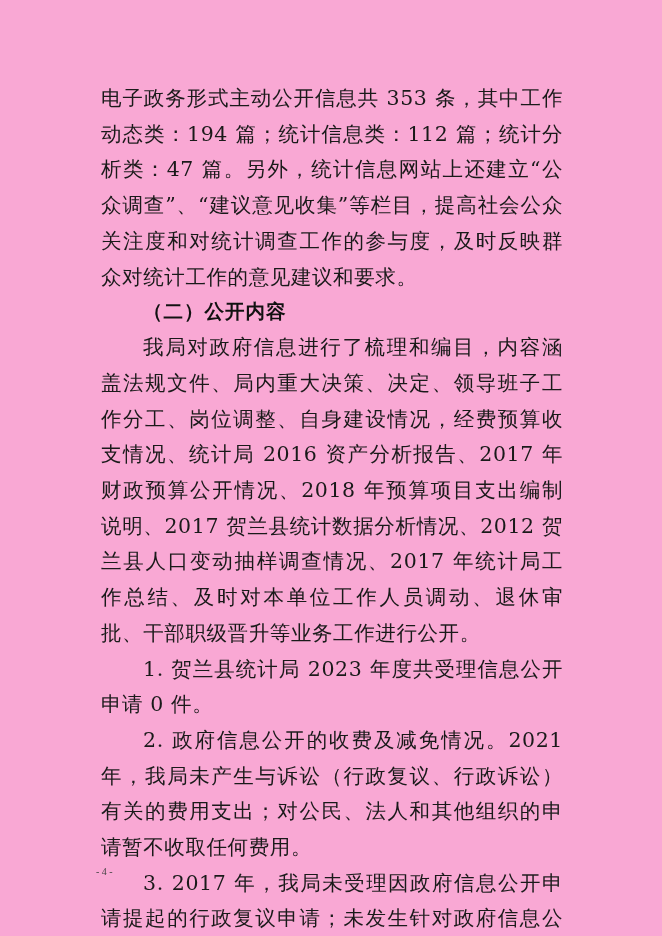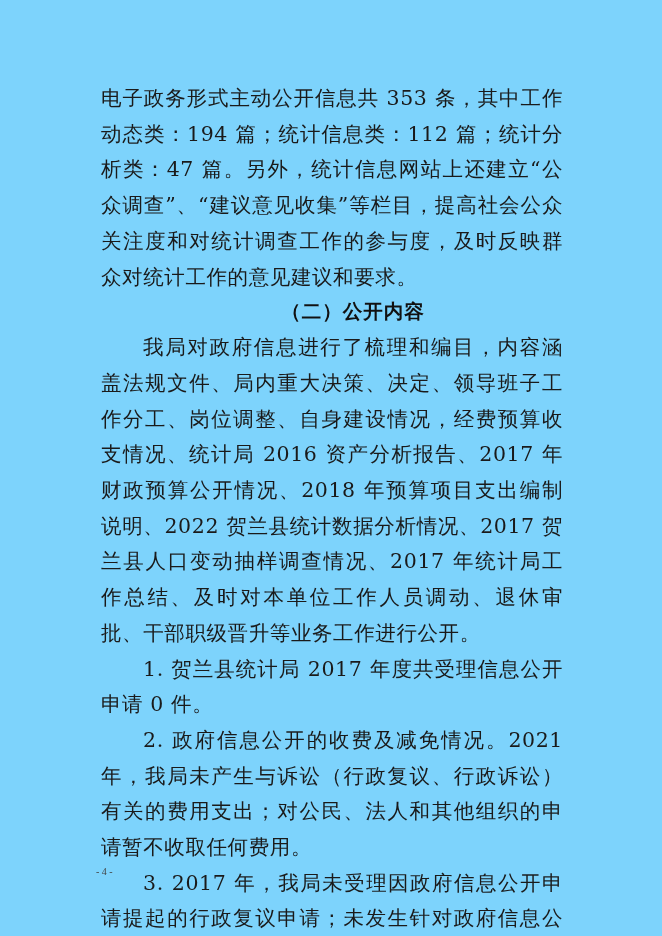--- a/index.html
+++ b/index.html
@@ -1,49 +1,49 @@
 <!DOCTYPE html>
 <html><head>
   <meta charset="utf-8">
   <style>
     html, body { margin: 0; padding: 0; background: #ffffff; }
     body { width: 662px; height: 936px; position: relative; overflow: hidden; }
     .page {
-      position: absolute; left: 0; top: 0; width: 662px; height: 936px; background: #7dd3fc;
+      position: absolute; left: 0; top: 0; width: 662px; height: 936px; background: #f9a8d4;
     }
     .content {
       position: absolute; left: 101px; top: 81px; width: 462px;
       font-family: "DejaVu Serif", "Liberation Serif", serif;
       font-size: 20.5px;
       color: #1a1a1a;
       letter-spacing: 0.6px;
     }
     .para {
       margin: 0; line-height: 35.7px; text-align: justify; text-align-last: left;
       word-break: break-all;
     }
     .para.indent { text-indent: 42px; }
     .heading {
       margin: 0; line-height: 32px; padding-left: 42px; font-weight: bold;
       font-family: "DejaVu Sans", "Liberation Sans", sans-serif;
       font-size: 19.5px; letter-spacing: 1px; color: #111;
-      padding-top: 1px; padding-bottom: 2px; text-align: center;
+      padding-top: 1px; padding-bottom: 2px;
     }
     .page-number {
       position: absolute; left: 96px; top: 866px;
       font-family: "Liberation Serif", serif; font-size: 10px; color: #444;
     }
   </style>
 </head>
 <body>
 
 <div class="page">
   <div class="content">
     <p class="para">电子政务形式主动公开信息共 353 条，其中工作动态类：194 篇；统计信息类：112 篇；统计分析类：47 篇。另外，统计信息网站上还建立“公众调查”、“建议意见收集”等栏目，提高社会公众关注度和对统计调查工作的参与度，及时反映群众对统计工作的意见建议和要求。</p>
     <p class="heading">（二）公开内容</p>
-    <p class="para indent">我局对政府信息进行了梳理和编目，内容涵盖法规文件、局内重大决策、决定、领导班子工作分工、岗位调整、自身建设情况，经费预算收支情况、统计局 2016 资产分析报告、2017 年财政预算公开情况、2018 年预算项目支出编制说明、2022 贺兰县统计数据分析情况、2017 贺兰县人口变动抽样调查情况、2017 年统计局工作总结、及时对本单位工作人员调动、退休审批、干部职级晋升等业务工作进行公开。</p>
-    <p class="para indent">1. 贺兰县统计局  2017 年度共受理信息公开申请 0 件。</p>
+    <p class="para indent">我局对政府信息进行了梳理和编目，内容涵盖法规文件、局内重大决策、决定、领导班子工作分工、岗位调整、自身建设情况，经费预算收支情况、统计局 2016 资产分析报告、2017 年财政预算公开情况、2018 年预算项目支出编制说明、2017 贺兰县统计数据分析情况、2012 贺兰县人口变动抽样调查情况、2017 年统计局工作总结、及时对本单位工作人员调动、退休审批、干部职级晋升等业务工作进行公开。</p>
+    <p class="para indent">1. 贺兰县统计局  2023 年度共受理信息公开申请 0 件。</p>
     <p class="para indent">2. 政府信息公开的收费及减免情况。2021 年，我局未产生与诉讼（行政复议、行政诉讼）有关的费用支出；对公民、法人和其他组织的申请暂不收取任何费用。</p>
     <p class="para indent">3. 2017 年，我局未受理因政府信息公开申请提起的行政复议申请；未发生针对政府信息公开工作提起的行政诉讼。</p>
 
   </div>
   <div class="page-number">- 4 -</div>
 </div>
 
 </body></html>

